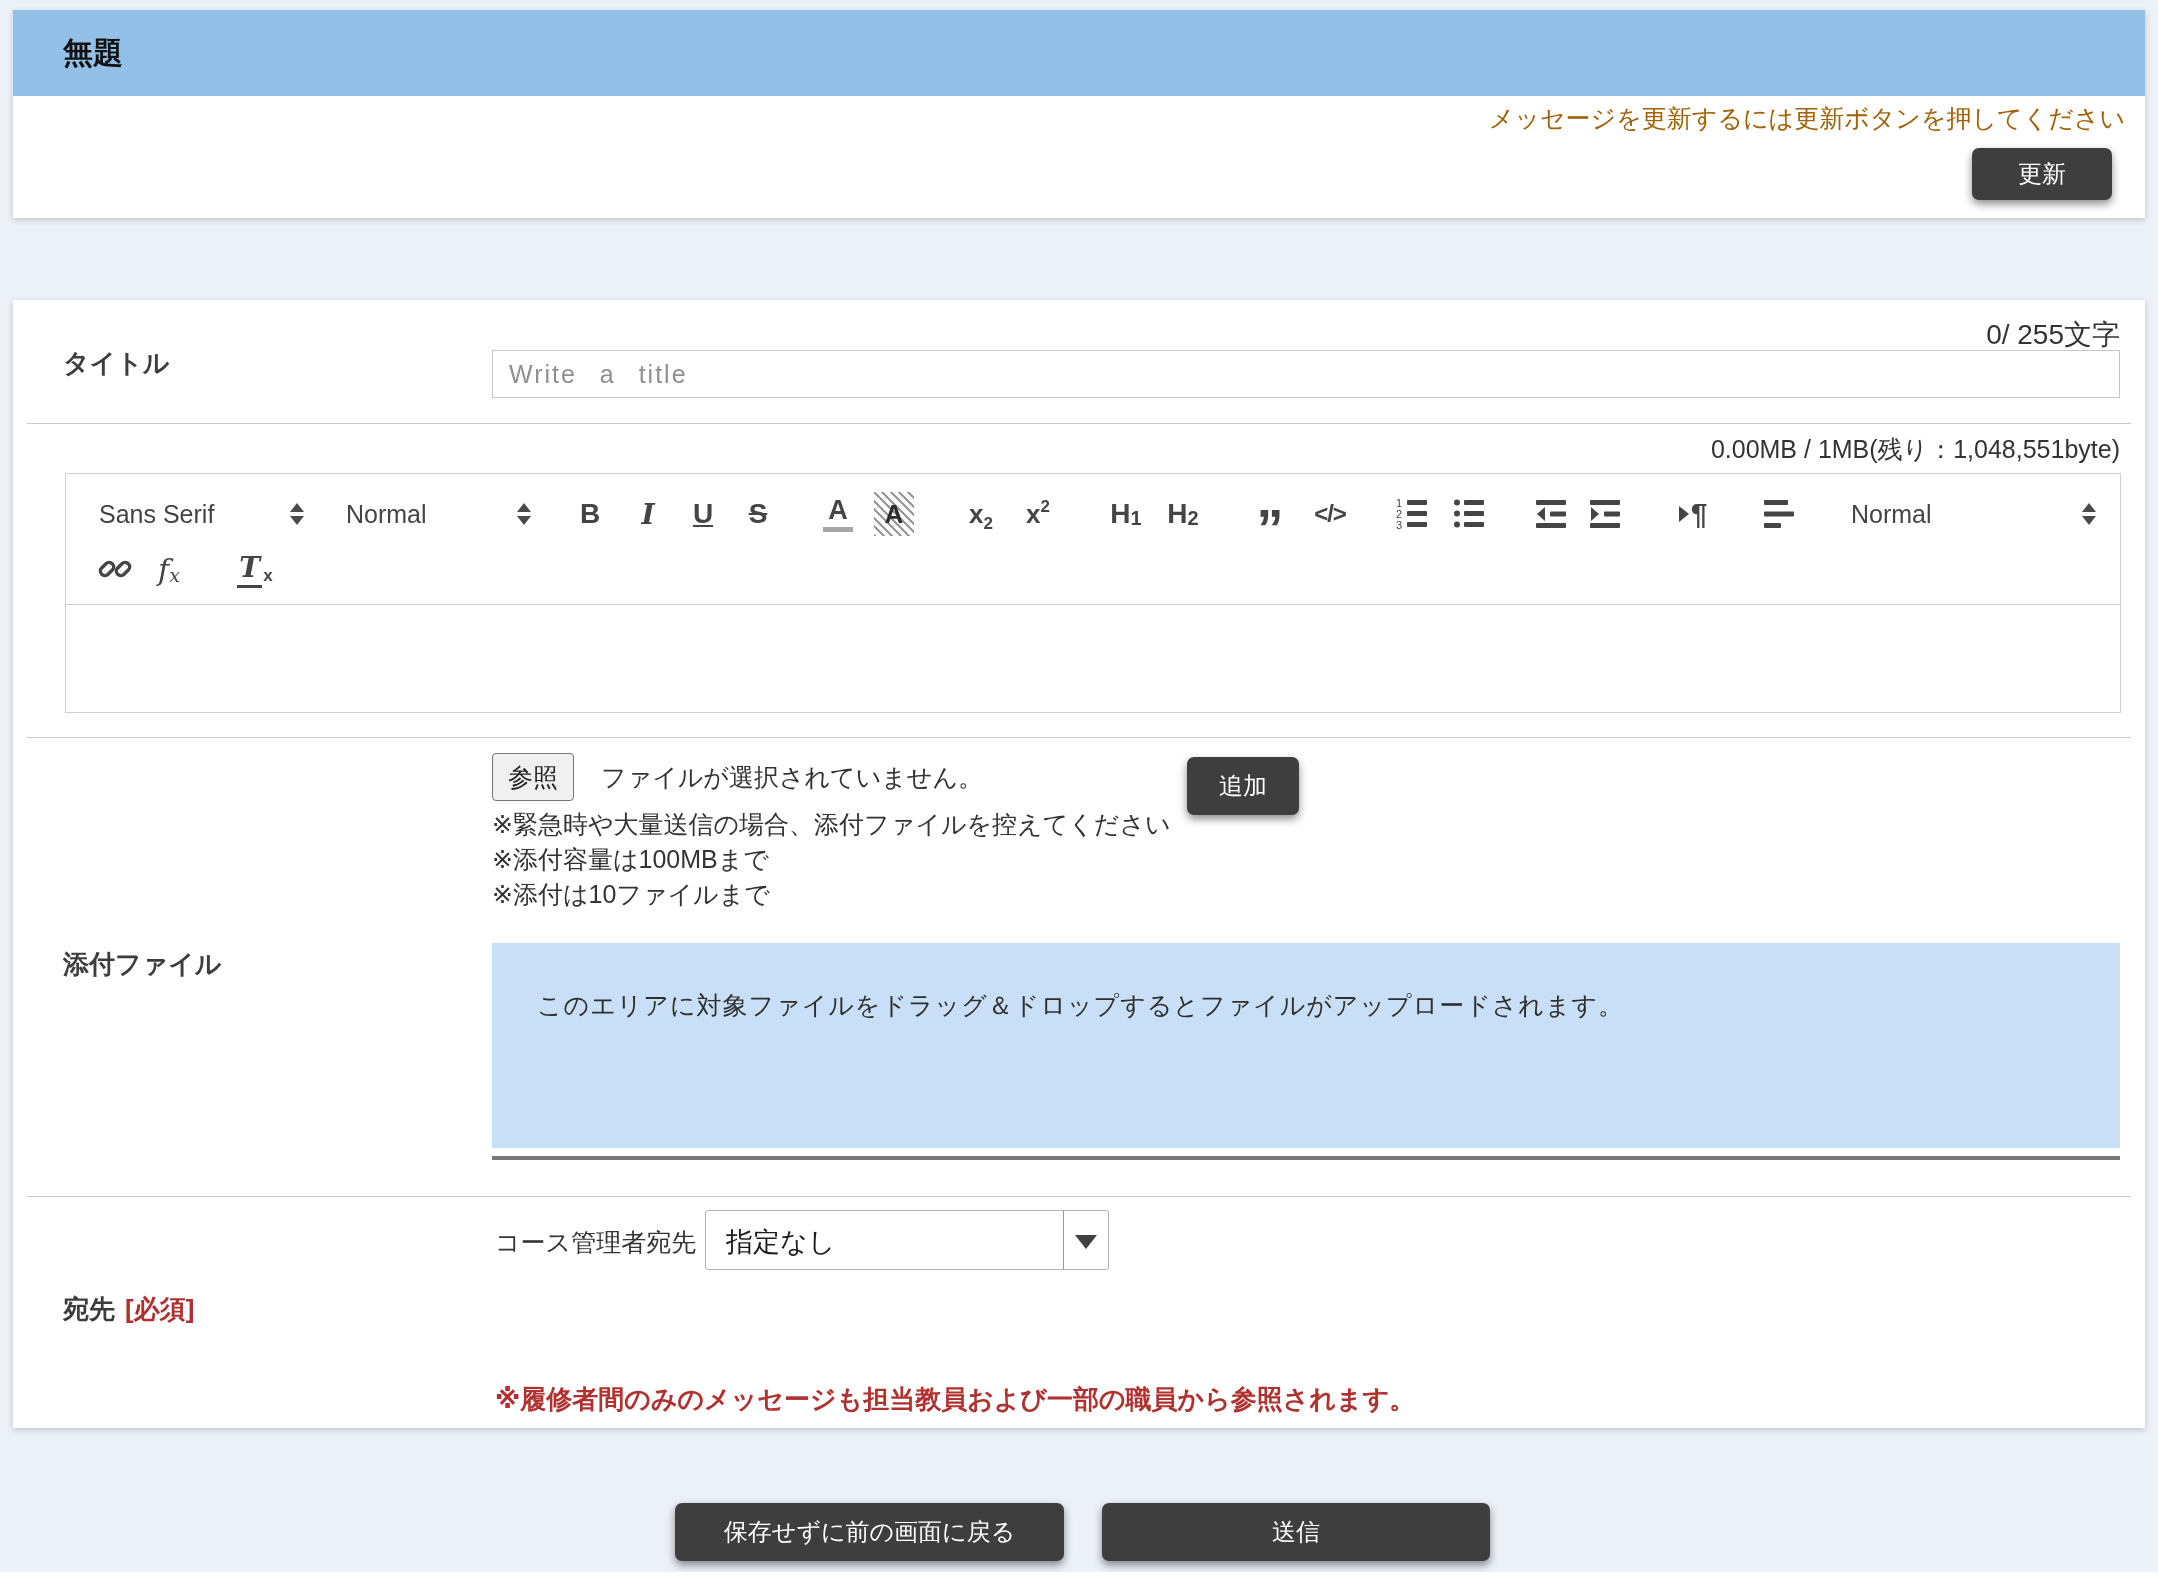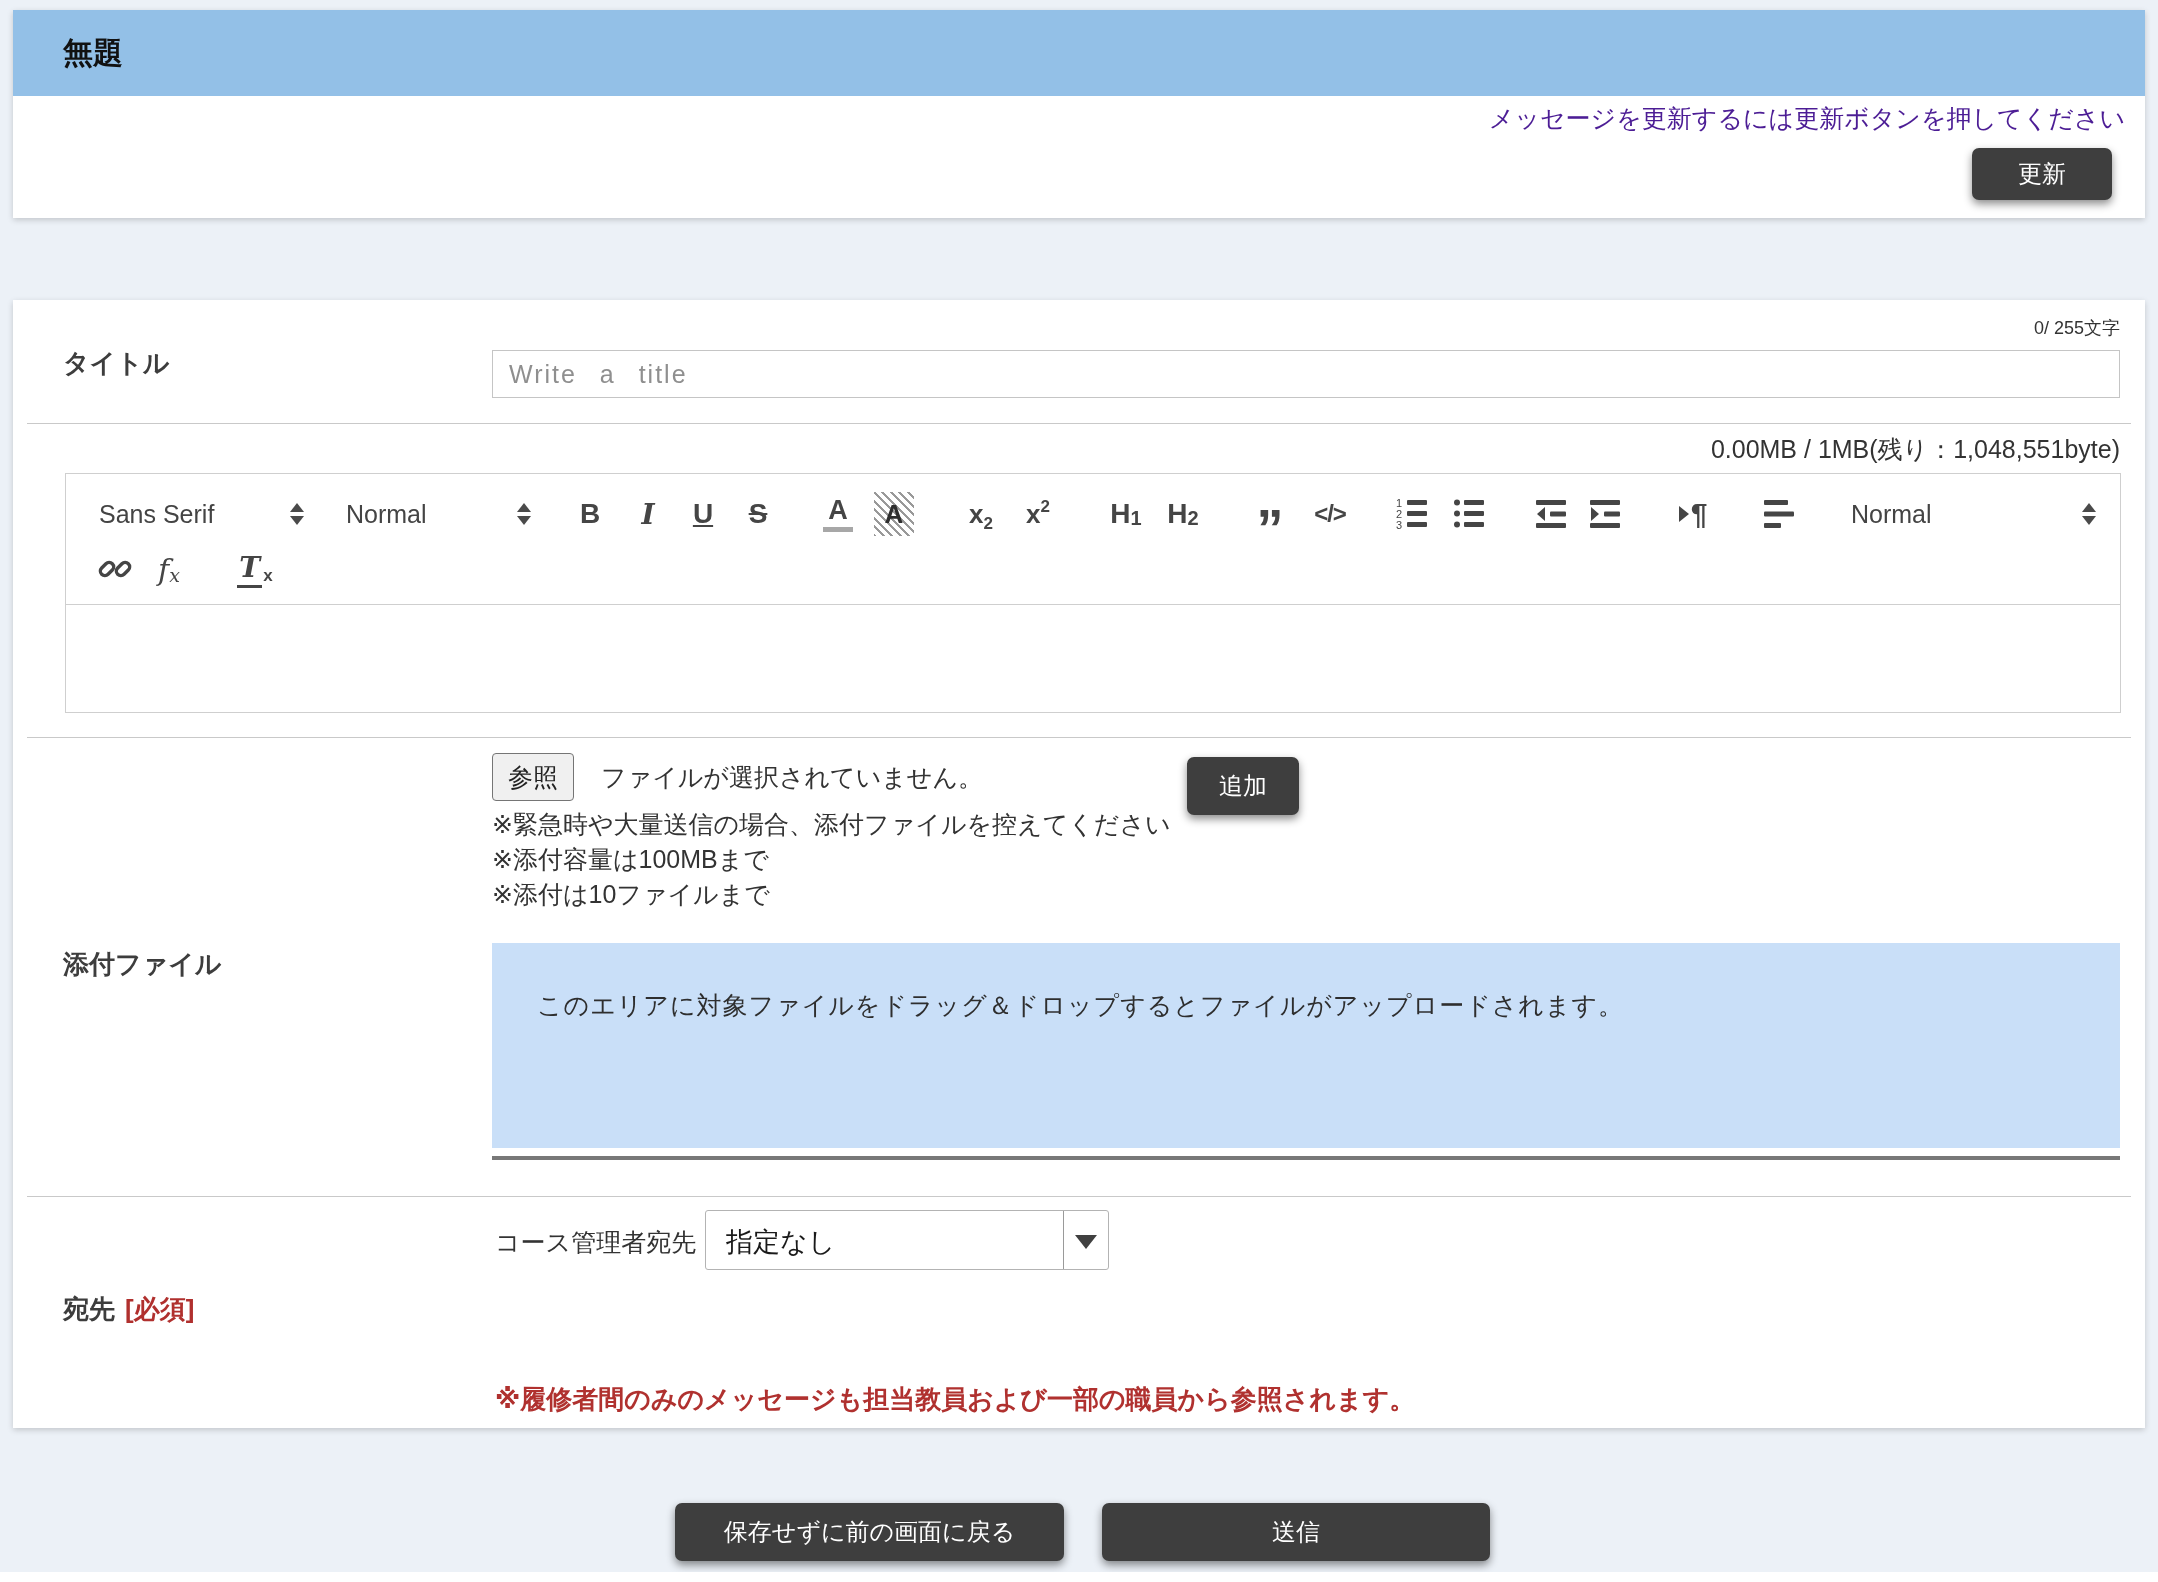--- a/index.html
+++ b/index.html
@@ -11,37 +11,37 @@
     padding-left:31px;
   }
   .panel { position:absolute; left:13px; width:2132px; background:#ffffff;
            box-shadow:0 2px 6px rgba(0,0,0,.18); }
   #panel-top  { top:10px;  height:208px; }
   #panel-form { top:300px; height:1128px; }
 
   
   .blue-header { position:absolute; top:0; left:0; right:0; height:86px; background:#93c0e7; }
   .blue-header .t { position:absolute; left:50px; top:23px; font-size:30px; font-weight:bold; color:#111; }
-  .update-note { position:absolute; top:92px; right:20px; font-size:25px; color:#4c1d95; }
+  .update-note { position:absolute; top:92px; right:20px; font-size:25px; color:#a16207; }
   .btn-dark {
     position:absolute; display:flex; align-items:center; justify-content:center;
     background:#3e3e3e; color:#fff; border:none; border-radius:7px;
     box-shadow:0 4px 8px rgba(0,0,0,.45); font-size:24px; font-family:inherit; cursor:pointer;
   }
   #update-btn { right:33px; top:138px; width:140px; height:52px; }
 
   
   .row  { position:absolute; left:0; right:0; }
   #row-title  { top:0;     height:123px; }
   #row-editor { top:123px; height:314px; }
   #row-attach { top:437px; height:459px; }
   #row-dest   { top:896px; height:232px; }
   .hdiv { position:absolute; left:14px; right:14px; height:1px; background:#c9c9c9; }
 
-  .char-counter { position:absolute; top:16px; right:25px; font-size:18px; color:#333; }
+  .char-counter { position:absolute; top:16px; right:25px; font-size:28px; color:#333; }
   .field-label  { position:absolute; left:50px;  font-size:26px; font-weight:bold; color:#3d3d3d; }
   #title-label  { top:46px; }
   #title-input {
     position:absolute; left:479px; top:50px; width:1628px; height:48px; box-sizing:border-box;
     border:1px solid #c5c5c5; font-size:25px; padding:0 16px; color:#333; background:#fff; outline:none;
     font-family:inherit;
   }
   #title-input::placeholder { color:#8f8f8f; letter-spacing:2px; word-spacing:14px; }
 
   

